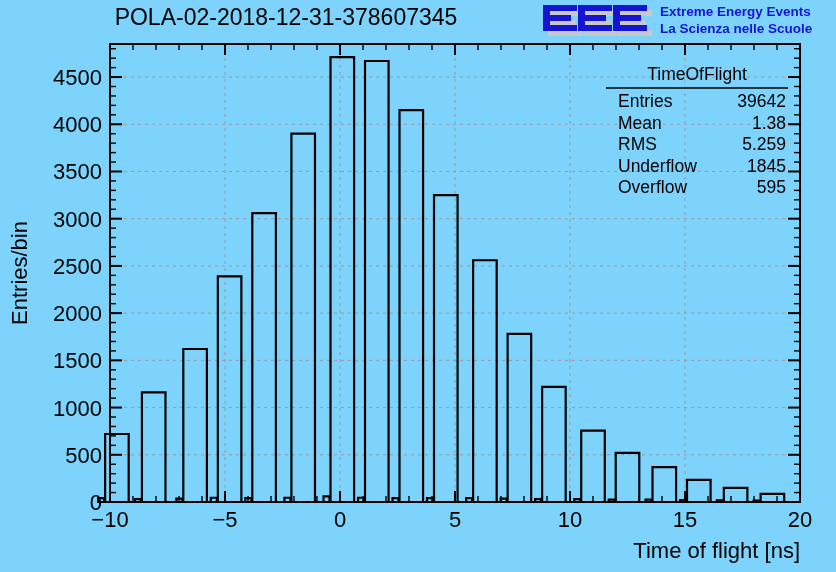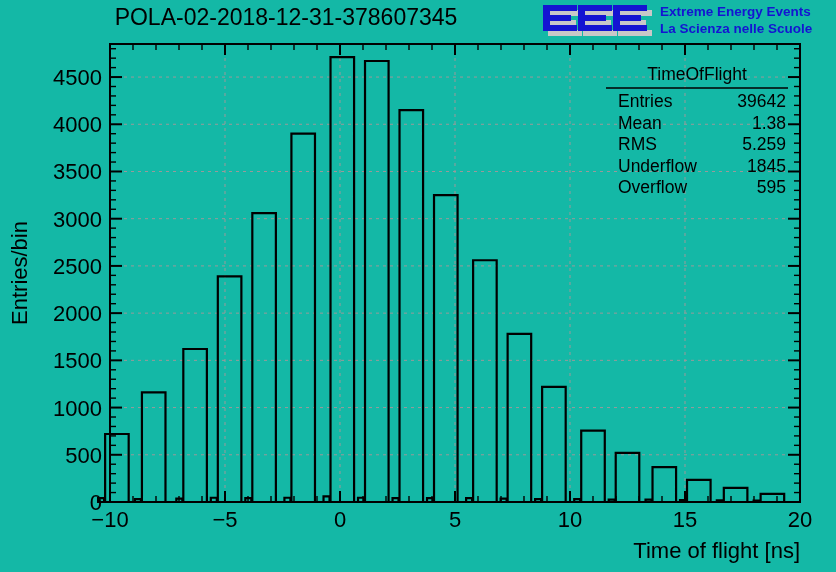--- a/index.html
+++ b/index.html
@@ -11,21 +11,21 @@
     width: 836px;
     height: 572px;
     font-family: "Liberation Sans", sans-serif;
     overflow: hidden;
     position: relative;
   }
   #canvas-root {
     position: relative;
     width: 836px;
     height: 572px;
-    background: #14b8a6;
+    background: #7dd3fc;
   }
   svg#plot {
     position: absolute;
     left: 0;
     top: 0;
     width: 836px;
     height: 572px;
     display: block;
   }
   .ttl {

